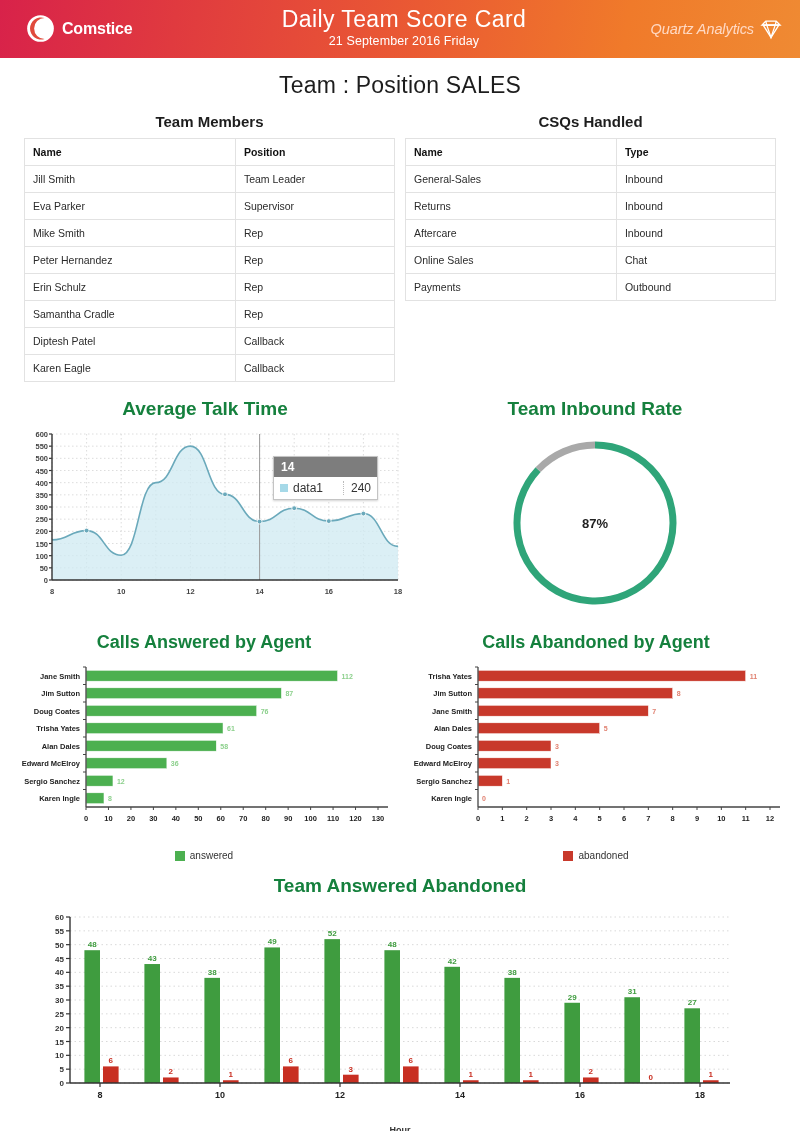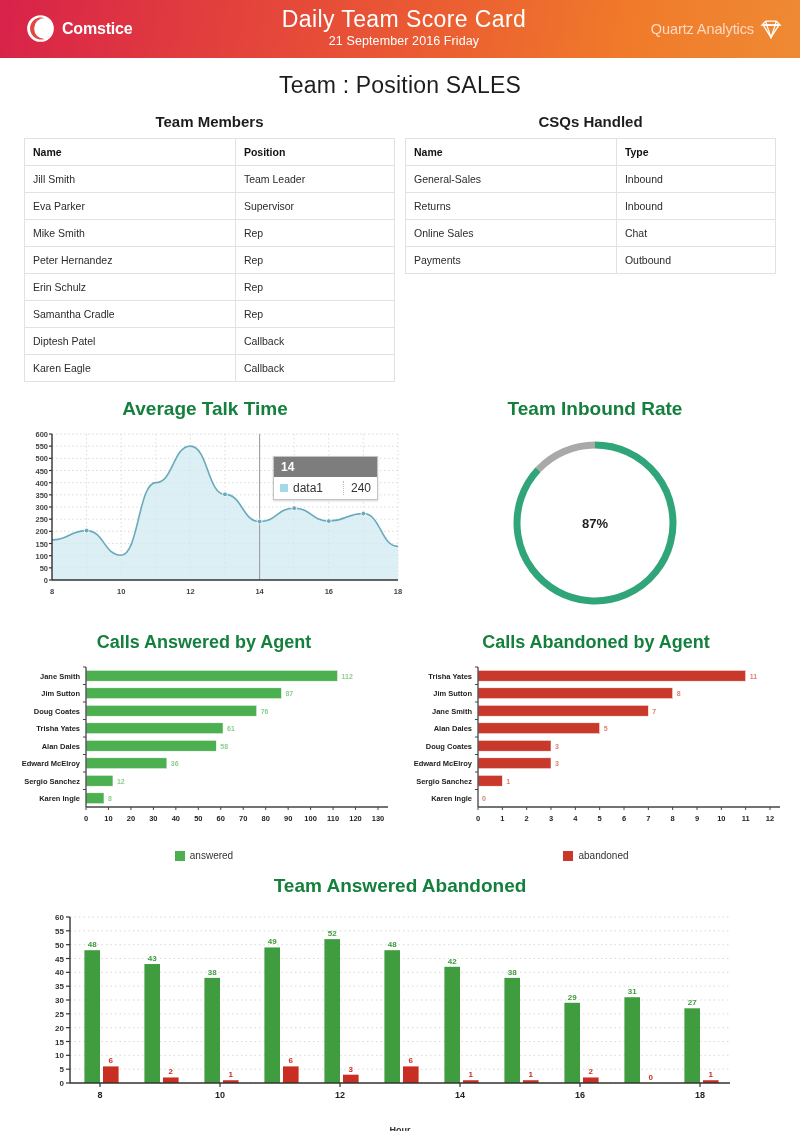--- a/index.html
+++ b/index.html
@@ -38,21 +38,21 @@
   }
   .header-sub {
     color: #fff; font-size: 12.5px; line-height: 17px;
     letter-spacing: 0.1px;
   }
   .brand-wrap {
     position: absolute; right: 16px; top: 16px;
     display: flex; align-items: center; gap: 4px;
   }
   .brand-text {
-    color: #ffd9c4; font-size: 14.5px; letter-spacing: -0.1px;
+    color: #ffd9c4; font-size: 14.5px; letter-spacing: -0.1px; font-style: italic;
   }
   .gem-icon { width: 26px; height: 26px; flex: none; }
 
   
   .team-title {
     text-align: center; font-size: 23px; font-weight: normal;
     color: #1d1d1d; margin-top: 14px; letter-spacing: 0.2px;
   }
 
   
@@ -230,20 +230,24 @@
           <th>Type</th>
         </tr>
       </thead>
       <tbody>
         <tr>
             <td>General-Sales</td>
             <td>Inbound</td>
           </tr>
         <tr>
             <td>Returns</td>
+            <td>Inbound</td>
+          </tr>
+        <tr>
+            <td>Aftercare</td>
             <td>Inbound</td>
           </tr>
         <tr>
             <td>Online Sales</td>
             <td>Chat</td>
           </tr>
         <tr>
             <td>Payments</td>
             <td>Outbound</td>
           </tr>

